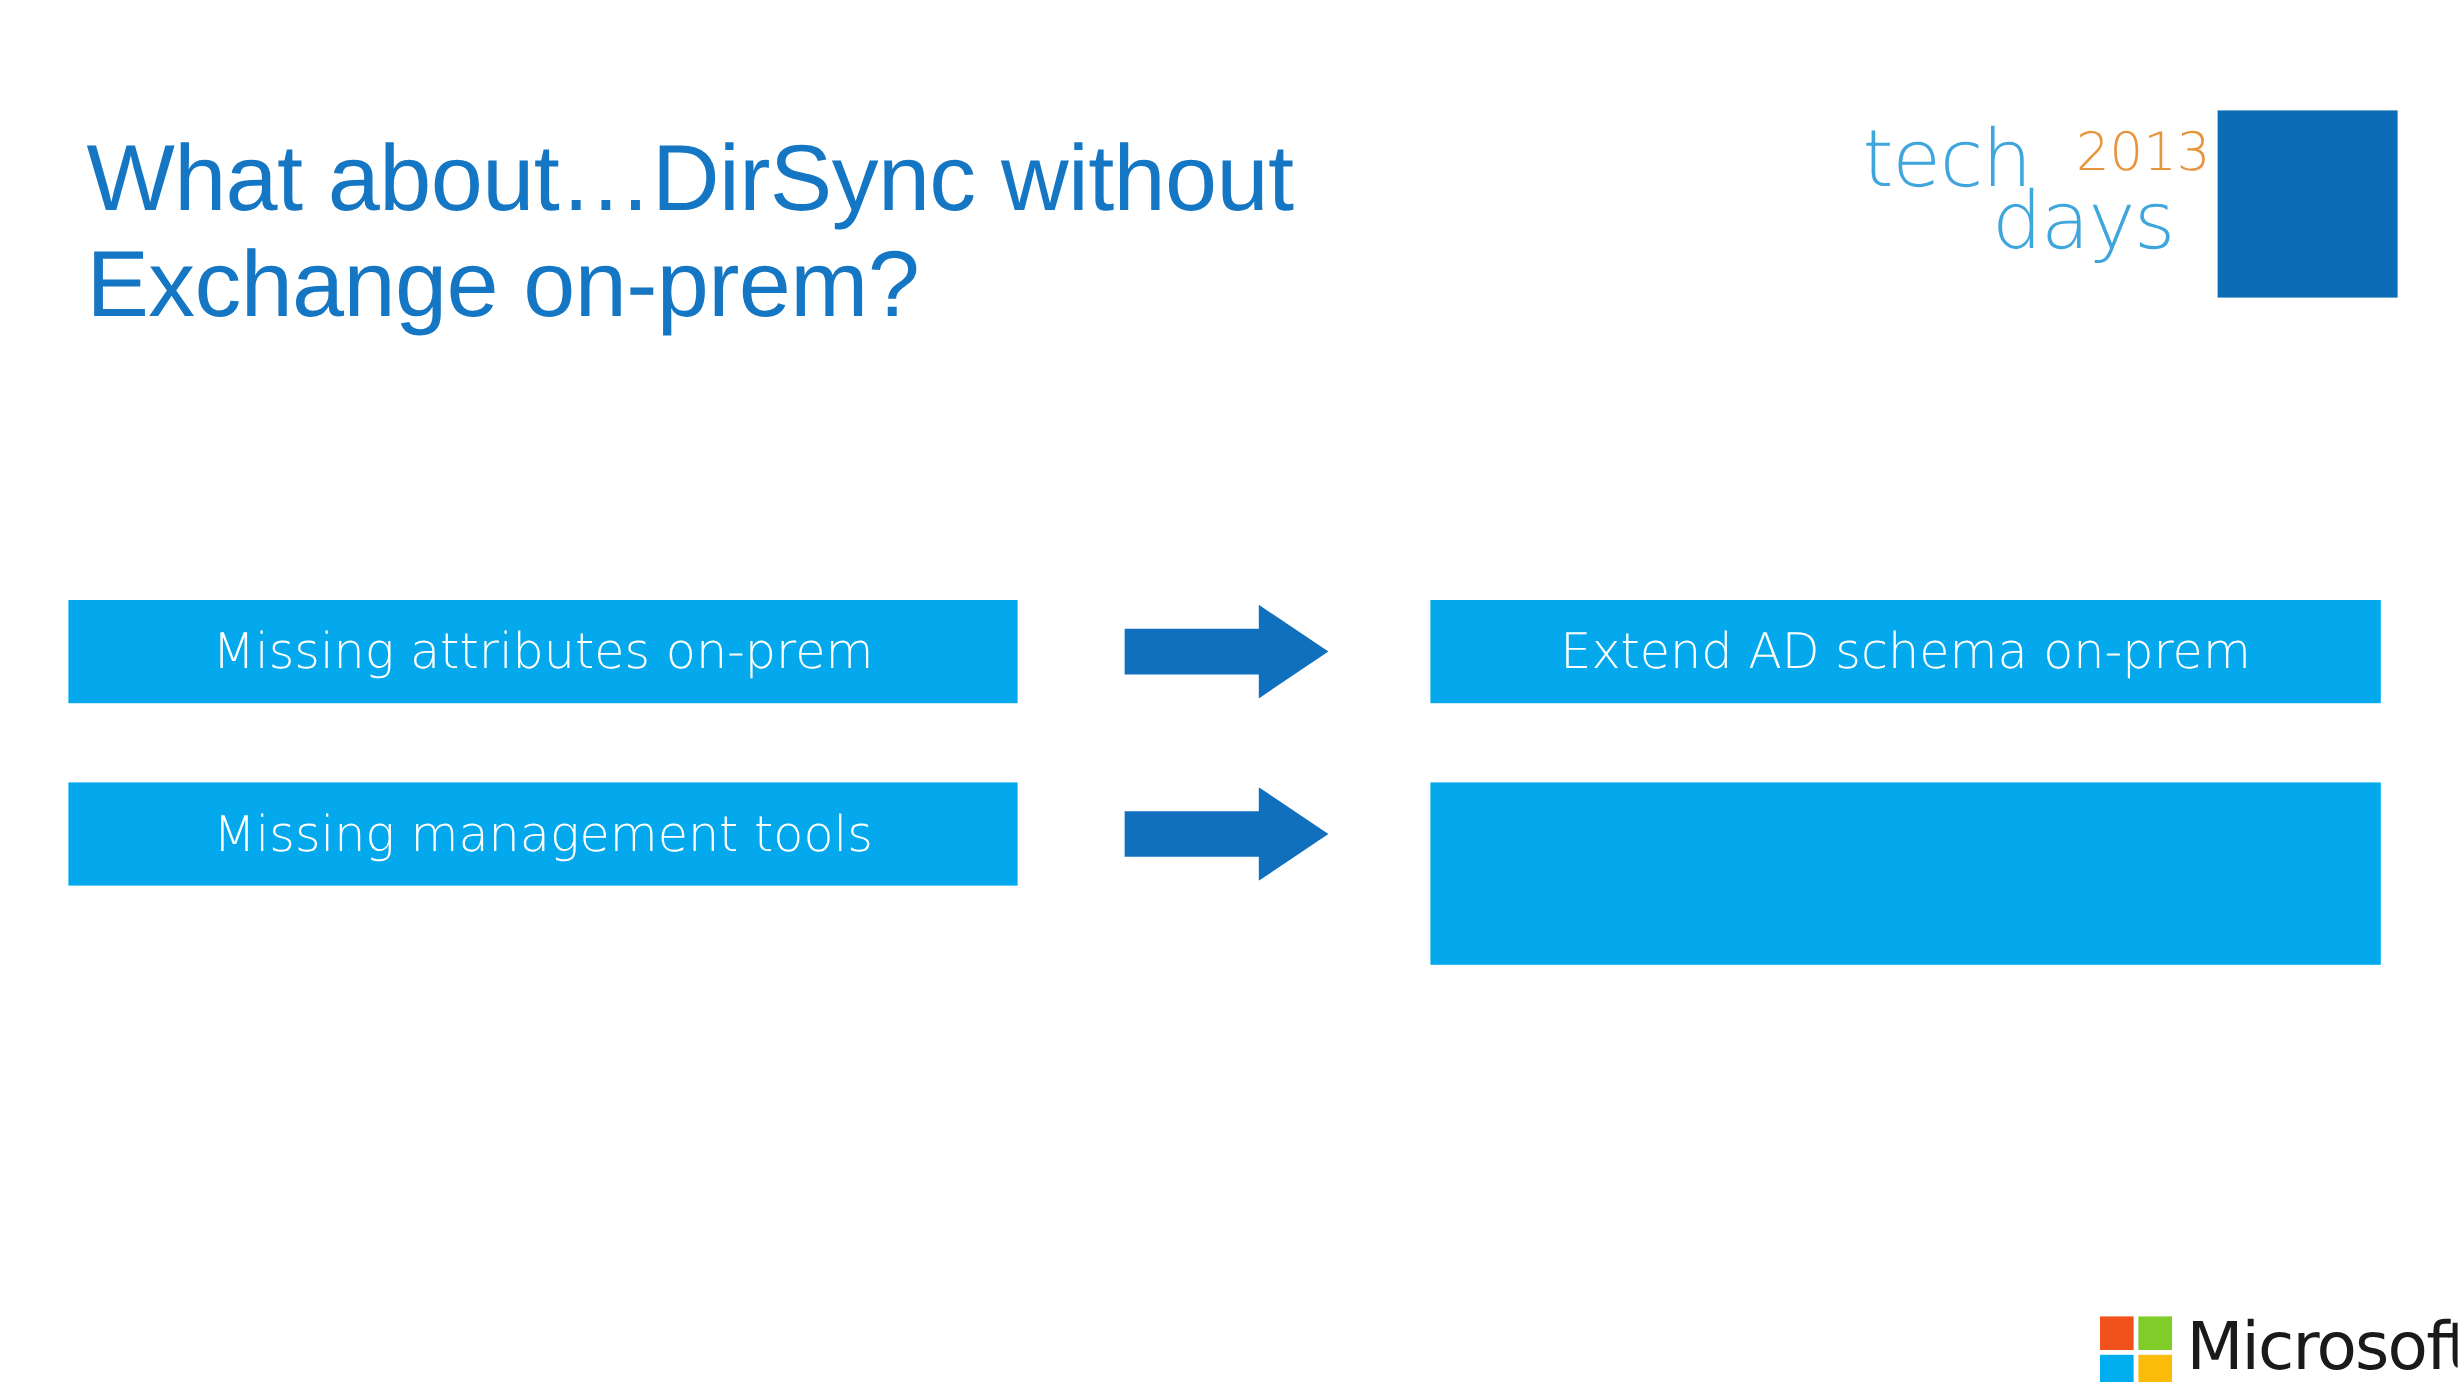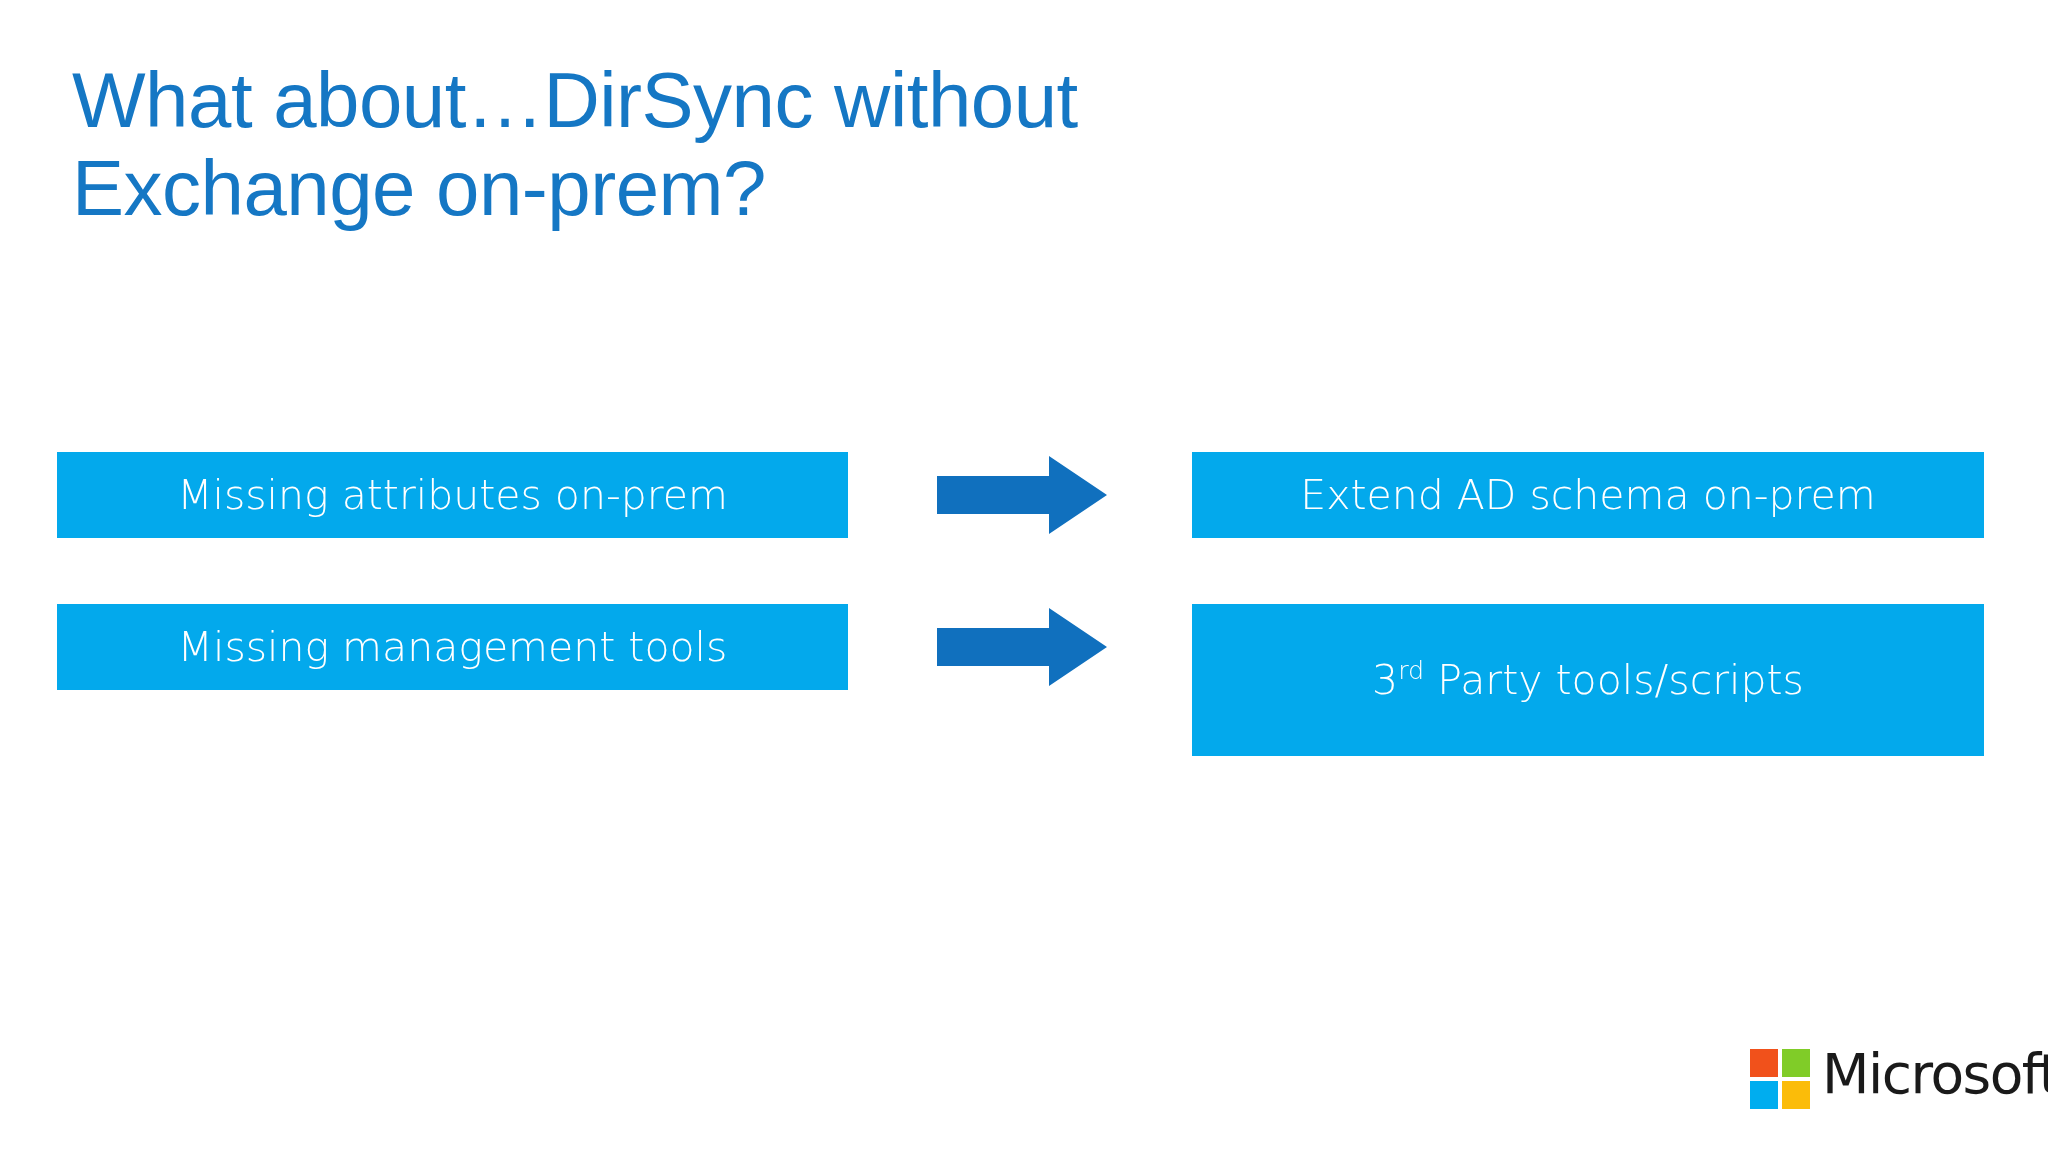--- a/index.html
+++ b/index.html
@@ -13,20 +13,21 @@
     position: relative;
     overflow: hidden;
     font-family: "Liberation Sans", sans-serif;
     -webkit-font-smoothing: antialiased;
   }
 
   .slide {
     position: absolute;
     inset: 0;
     background: #ffffff;
+    margin-top: 48px;
   }
 
   
   .slide-title {
     position: absolute;
     left: 72px;
     top: 56px;
     width: 1170px;
     color: #1577C4;
     font-family: "Liberation Sans", sans-serif;
@@ -187,20 +188,26 @@
   }
 </style>
 </head>
 <body>
 
 <div class="slide">
 
   <div class="slide-title">What about…DirSync without
 Exchange on-prem?</div>
 
+  <div class="techdays-logo">
+    <span class="td-tech">tech</span>
+    <span class="td-year">2013</span>
+    <span class="td-days">days</span>
+    <span class="td-square"></span>
+  </div>
 
   <div class="flow">
 
     <div class="flow-box box-left-1">
       <span class="box-line">Missing attributes on-prem</span>
     </div>
 
     <span class="flow-arrow arrow-1">
       <svg width="170" height="78" viewBox="0 0 170 78" xmlns="http://www.w3.org/2000/svg">
         <polygon points="0,20 112,20 112,0 170,39 112,78 112,58 0,58" fill="#1070BE"></polygon>
@@ -215,21 +222,20 @@
       <span class="box-line">Extend AD schema on-prem</span>
     </div>
 
     <span class="flow-arrow arrow-2">
       <svg width="170" height="78" viewBox="0 0 170 78" xmlns="http://www.w3.org/2000/svg">
         <polygon points="0,20 112,20 112,0 170,39 112,78 112,58 0,58" fill="#1070BE"></polygon>
       </svg>
     </span>
 
     <div class="flow-box box-right-2">
-      <span class="box-line"><span>3</span><span class="sup">rd</span><span> Party tools/scripts</span></span>
     </div>
 
   </div>
 
   <div class="ms-logo">
     <div class="ms-grid">
       <span class="ms-sq" style="background: rgb(241, 81, 27);"></span>
       <span class="ms-sq" style="background: rgb(128, 204, 40);"></span>
       <span class="ms-sq" style="background: rgb(0, 173, 239);"></span>
       <span class="ms-sq" style="background: rgb(251, 188, 9);"></span>

